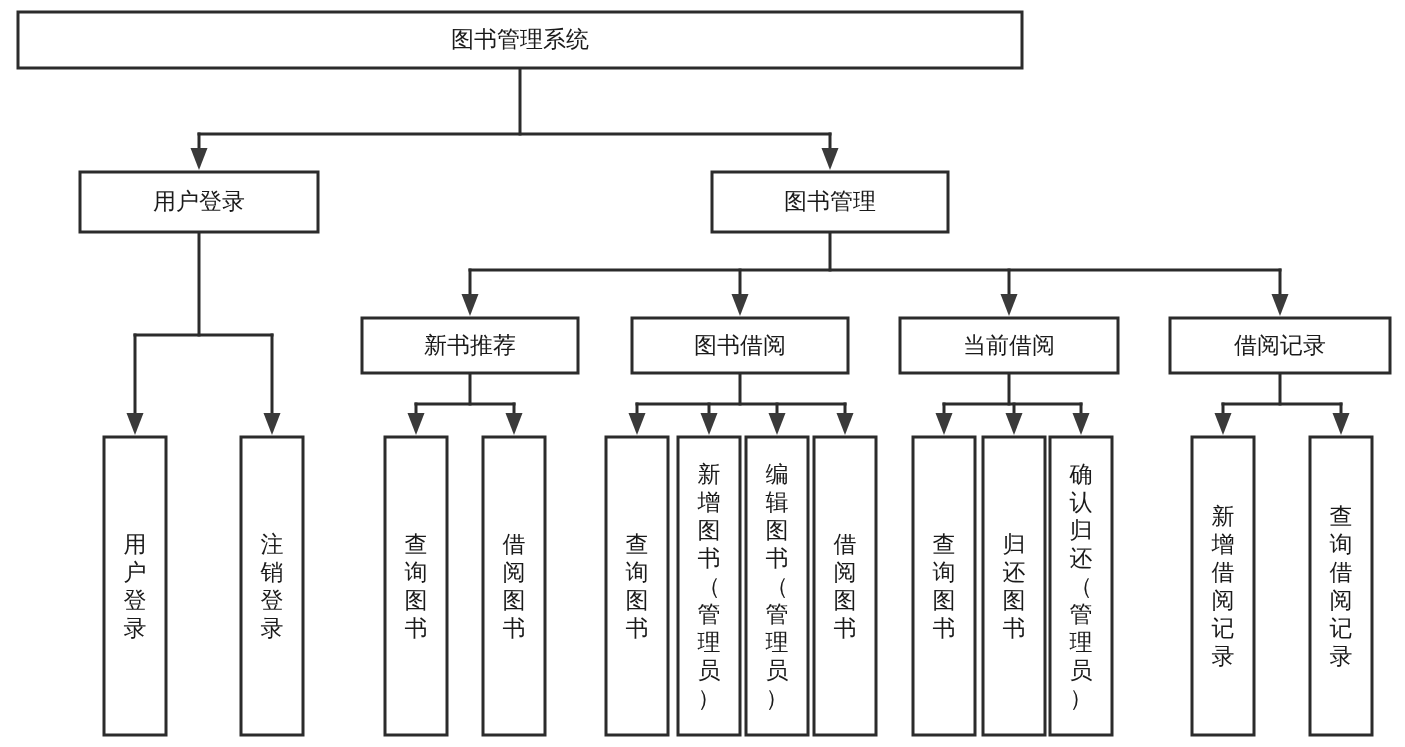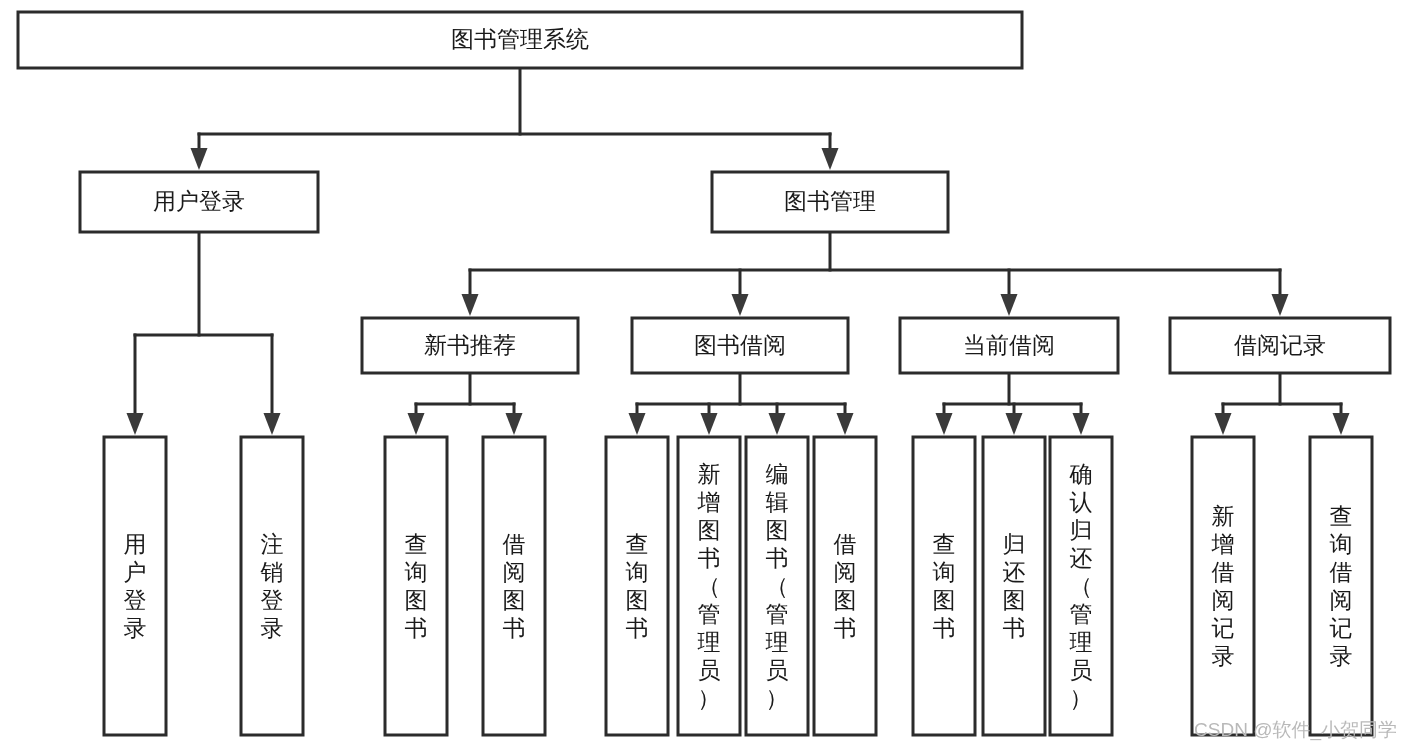--- a/index.html
+++ b/index.html
@@ -200,14 +200,13 @@
         <g>
           <rect x="1192" y="437" width="62" height="298" class="node-box"></rect>
           <text x="1223" y="524.4" class="node-label-v"><tspan x="1223" dy="0">新</tspan><tspan x="1223" dy="28">增</tspan><tspan x="1223" dy="28">借</tspan><tspan x="1223" dy="28">阅</tspan><tspan x="1223" dy="28">记</tspan><tspan x="1223" dy="28">录</tspan></text>
         </g>
         <g>
           <rect x="1310" y="437" width="62" height="298" class="node-box"></rect>
           <text x="1341" y="524.4" class="node-label-v"><tspan x="1341" dy="0">查</tspan><tspan x="1341" dy="28">询</tspan><tspan x="1341" dy="28">借</tspan><tspan x="1341" dy="28">阅</tspan><tspan x="1341" dy="28">记</tspan><tspan x="1341" dy="28">录</tspan></text>
         </g>
       </g>
   </svg>
-  <div class="watermark-text">CSDN @软件_小贺同学</div>
 </div>
 
 </body></html>

